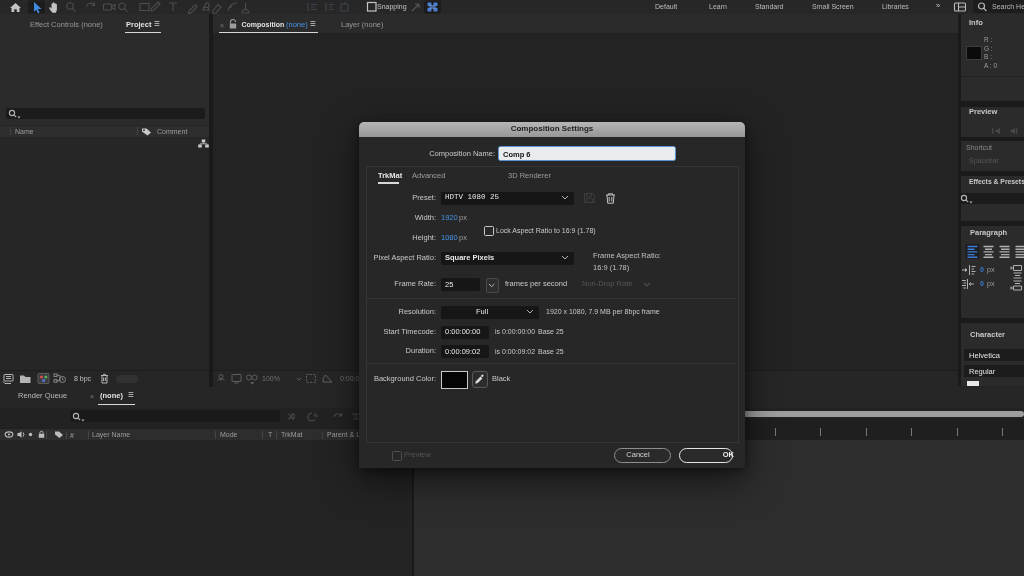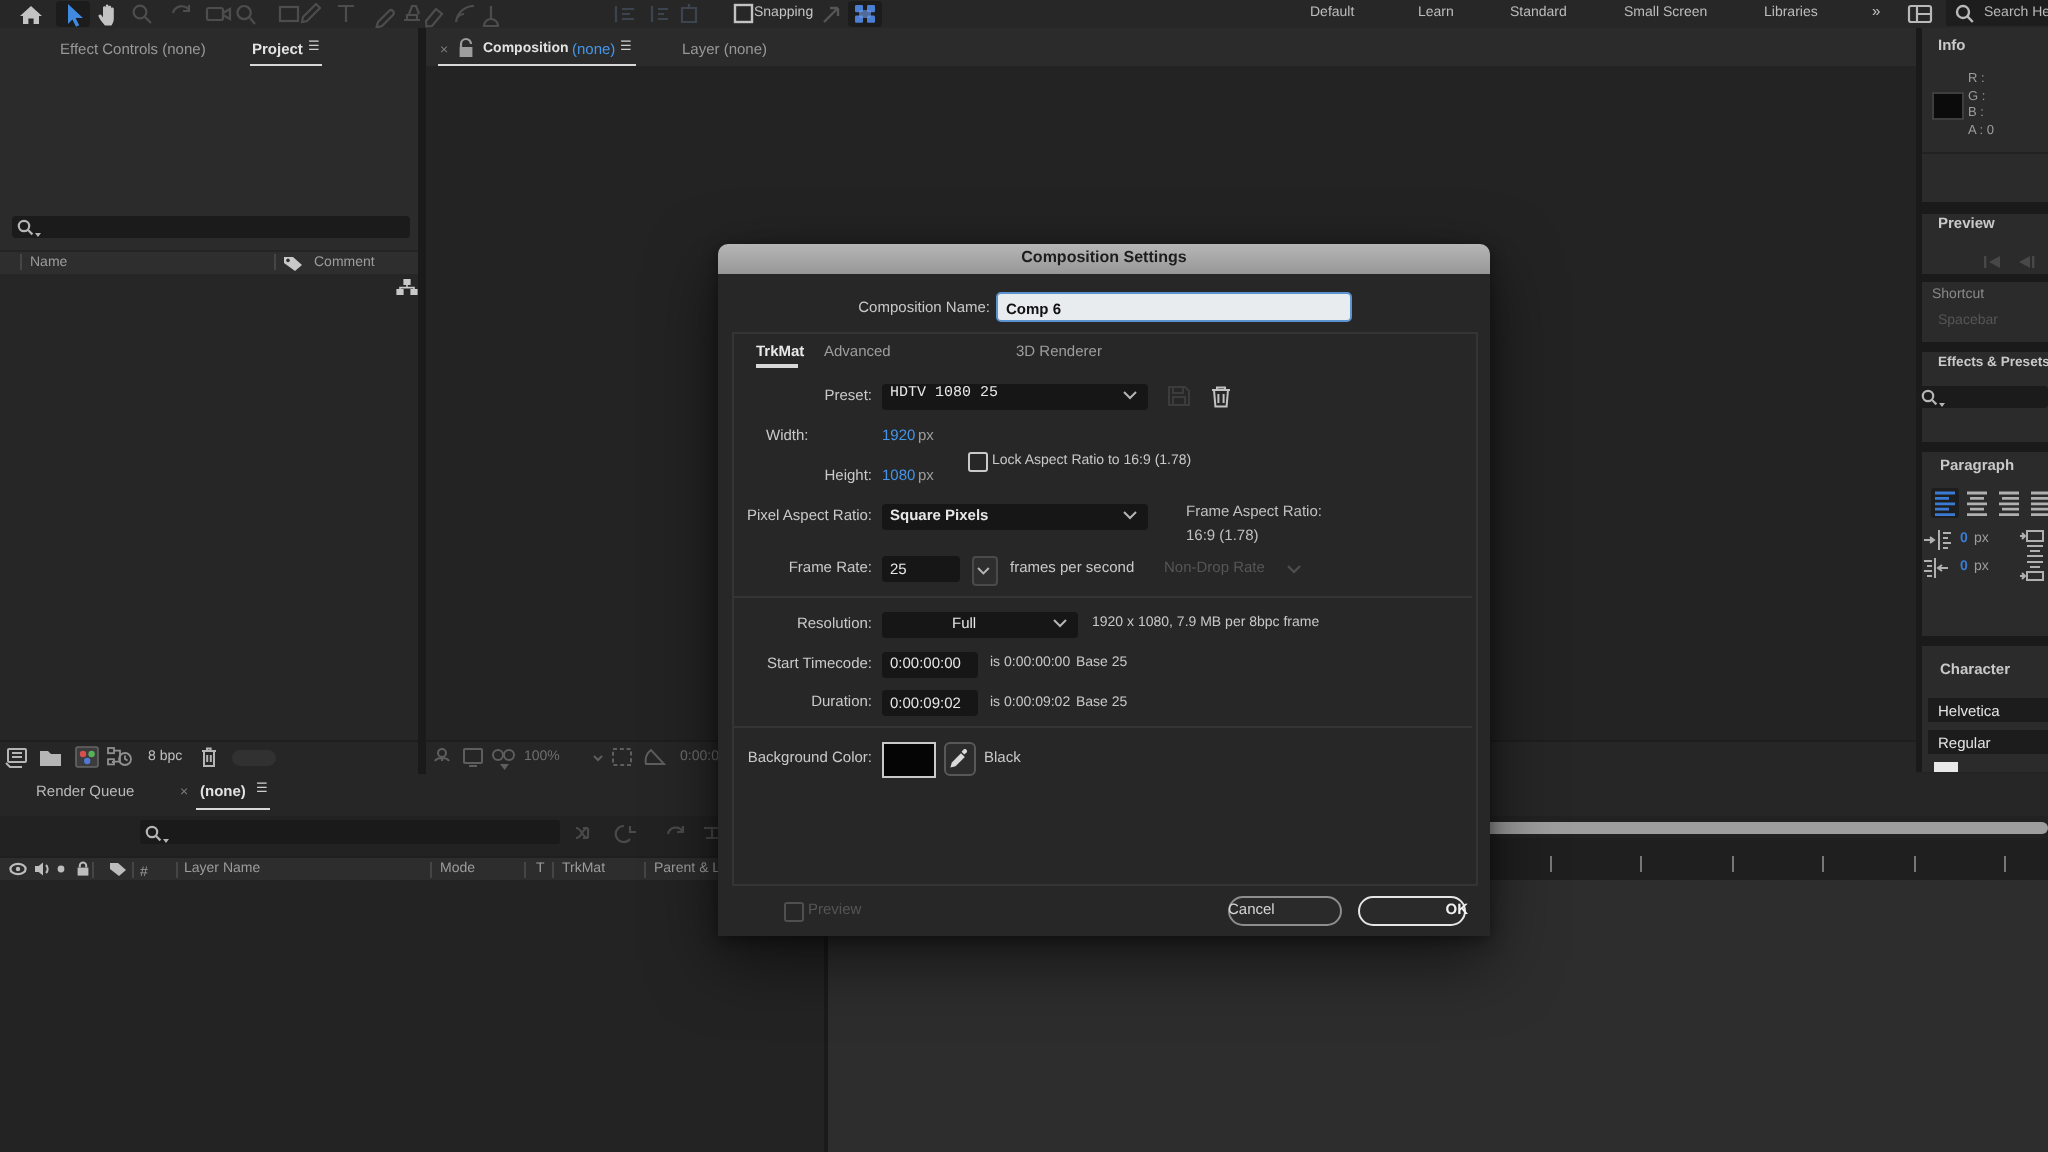--- a/index.html
+++ b/index.html
@@ -317,21 +317,21 @@
 <svg class="ab" style="left:583px;top:192px;" width="13" height="12" viewBox="0 0 13 12">
   <path d="M1.5 1.5 h8 l2 2 v7 h-10 Z M3.5 1.5 v3 h5 v-3 M3.5 10.5 v-4 h6 v4" stroke="#3c3c3c" stroke-width="1" fill="none"></path>
 </svg>
 <svg class="ab" style="left:604px;top:192px;" width="13" height="12" viewBox="0 0 13 12">
   <g stroke="#c2c2c2" stroke-width="1" fill="none">
     <path d="M2 3 h9 M4.5 3 V1.8 h4 V3 M3 3 l.7 8.2 h5.6 L10 3"></path>
     <path d="M5.2 5 v4.5 M7.8 5 v4.5"></path>
   </g>
 </svg>
 
-<div class="t" style="left:359px;top:213.5px;width:77px;text-align:left;font-size:7.5px;color:#c9c9c9;padding-left:24px;">Width:</div>
+<div class="t" style="left:359px;top:213.5px;width:77px;text-align:right;font-size:7.5px;color:#c9c9c9;">Width:</div>
 <div class="t" style="left:441px;top:213.5px;font-size:7.5px;color:#4596ea;">1920</div>
 <div class="t" style="left:459px;top:213.5px;font-size:7.5px;color:#9d9d9d;">px</div>
 <div class="ab" style="left:483.5px;top:225.5px;width:8px;height:8px;border:1.3px solid #c9c9c9;border-radius:1.5px;background:transparent;"></div>
 <div class="t" style="left:496px;top:226.5px;font-size:7px;color:#c9c9c9;">Lock Aspect Ratio to 16:9 (1.78)</div>
 <div class="t" style="left:359px;top:234px;width:77px;text-align:right;font-size:7.5px;color:#c9c9c9;">Height:</div>
 <div class="t" style="left:441px;top:234px;font-size:7.5px;color:#4596ea;">1080</div>
 <div class="t" style="left:459px;top:234px;font-size:7.5px;color:#9d9d9d;">px</div>
 
 <div class="t" style="left:359px;top:253.5px;width:77px;text-align:right;font-size:7.5px;color:#c9c9c9;">Pixel Aspect Ratio:</div>
 <div class="ab" style="left:441px;top:251.5px;width:133px;height:13px;background:#161616;border-radius:2px;"></div>
@@ -384,17 +384,17 @@
 <div class="ab" style="left:472px;top:371px;width:14px;height:15px;background:#2c2c2c;border:1px solid #585858;border-radius:3px;"></div>
 <svg class="ab" style="left:474px;top:373.5px;" width="11" height="11" viewBox="0 0 11 11">
   <path d="M1.2 9.8 l0.7 -2.6 4.6 -4.6 1.9 1.9 -4.6 4.6 Z" fill="#dadada"></path>
   <path d="M6.8 1.9 l1 -1.2 c0.9 -0.8 2.3 0.6 1.5 1.5 l-1.2 1 Z" fill="#dadada"></path>
 </svg>
 <div class="t" style="left:492px;top:375px;font-size:7.5px;color:#c9c9c9;">Black</div>
 
 <div class="ab" style="left:391.5px;top:450.5px;width:8px;height:8px;border:1.3px solid #4f4f4f;border-radius:1.5px;"></div>
 <div class="t" style="left:404px;top:451px;font-size:7.5px;color:#555;">Preview</div>
 <div class="ab" style="left:614px;top:448px;width:55px;height:13px;border:1px solid #8e8e8e;border-radius:7.5px;background:#2a2a2a;"></div>
-<div class="t" style="left:614px;top:451px;width:48px;font-size:7.5px;color:#d5d5d5;">Cancel</div>
+<div class="t" style="left:614px;top:451px;width:48px;text-align:center;font-size:7.5px;color:#d5d5d5;">Cancel</div>
 <div class="ab" style="left:679px;top:447.5px;width:52px;height:13px;border:1.8px solid #e5e5e5;border-radius:8px;background:#2a2a2a;"></div>
 <div class="t" style="left:679px;top:451px;width:55px;text-align:right;font-size:7.5px;color:#f2f2f2;font-weight:bold;">OK</div>
 
 </div>
 
 </body></html>

